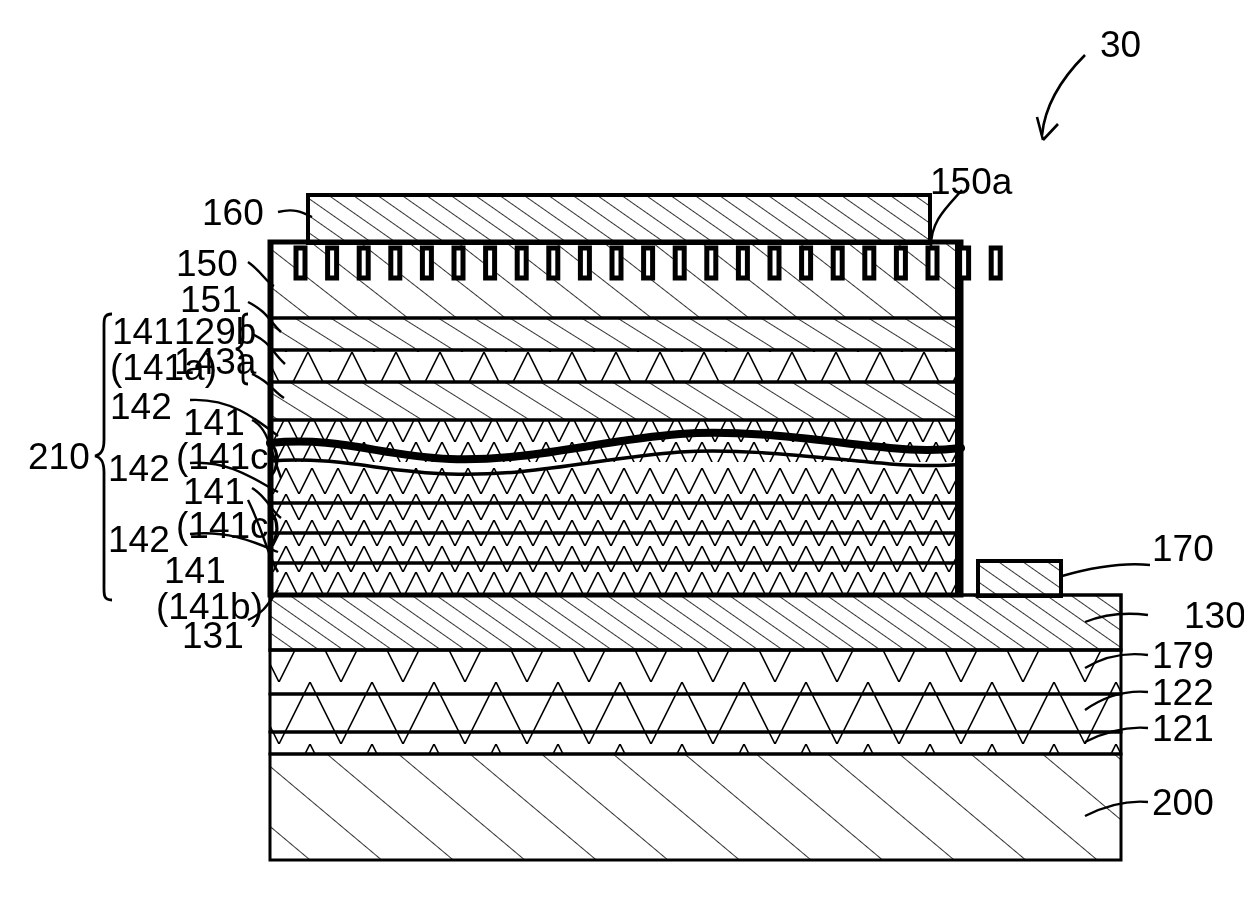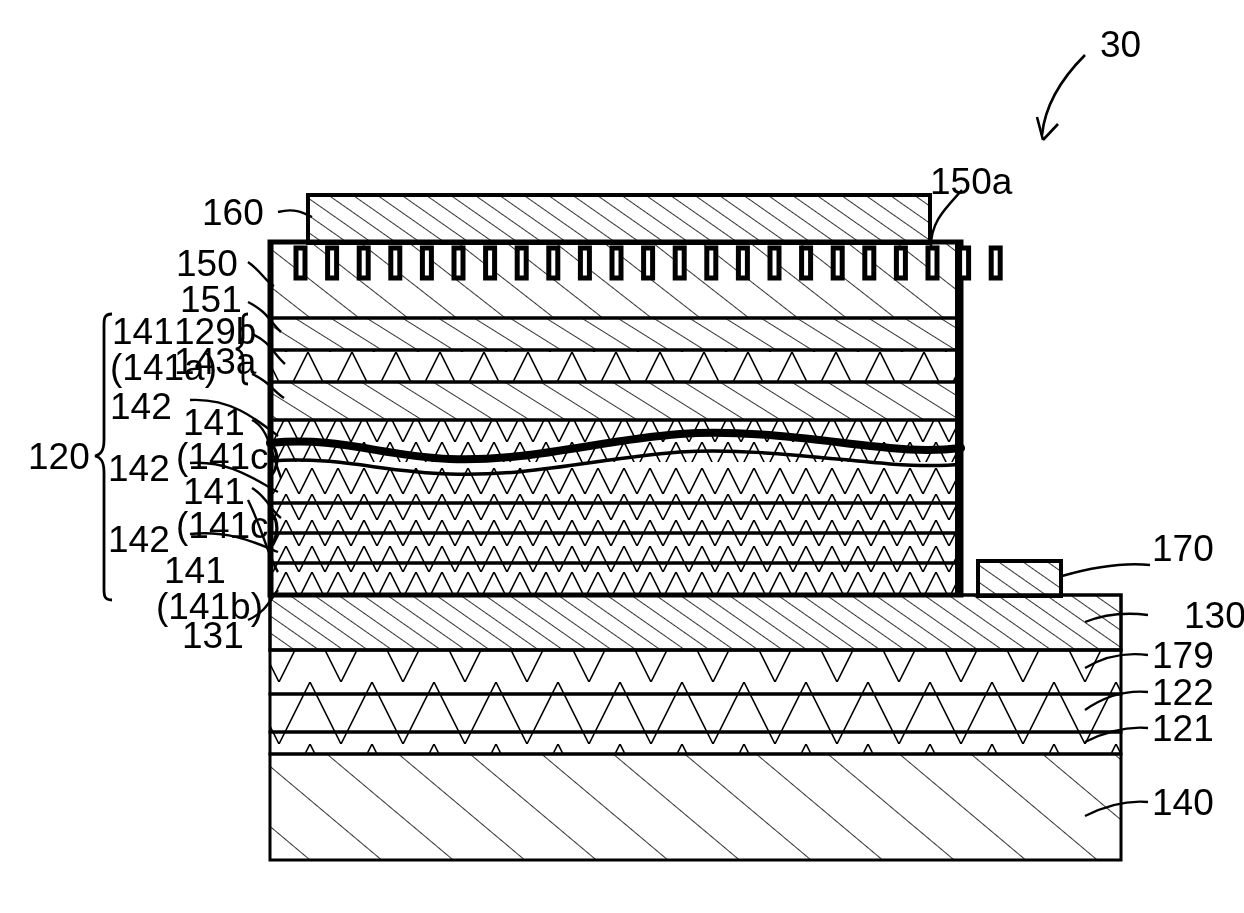--- a/index.html
+++ b/index.html
@@ -249,22 +249,22 @@
 <div class="lbl big" style="left:183px;top:473px;">141</div>
 <div class="lbl sm" style="left:176px;top:507px;">(141c)</div>
 
 <div class="lbl big" style="left:108px;top:521px;">142</div>
 
 <div class="lbl big" style="left:164px;top:552px;">141</div>
 <div class="lbl sm" style="left:156px;top:588px;text-align:center;">(141b)</div>
 
 <div class="lbl big" style="left:182px;top:617px;">131</div>
 
-<div class="lbl big" style="left:28px;top:438px;">120</div>
+<div class="lbl big" style="left:28px;top:438px;">210</div>
 
 <div class="lbl big" style="left:1152px;top:530px;">170</div>
 <div class="lbl big" style="left:1152px;top:597px;margin-left:32px;">130</div>
 <div class="lbl big" style="left:1152px;top:637px;">179</div>
 <div class="lbl big" style="left:1152px;top:674px;">122</div>
 <div class="lbl big" style="left:1152px;top:710px;">121</div>
-<div class="lbl big" style="left:1152px;top:784px;">140</div>
+<div class="lbl big" style="left:1152px;top:784px;">200</div>
 
 </div>
 
 </body></html>

